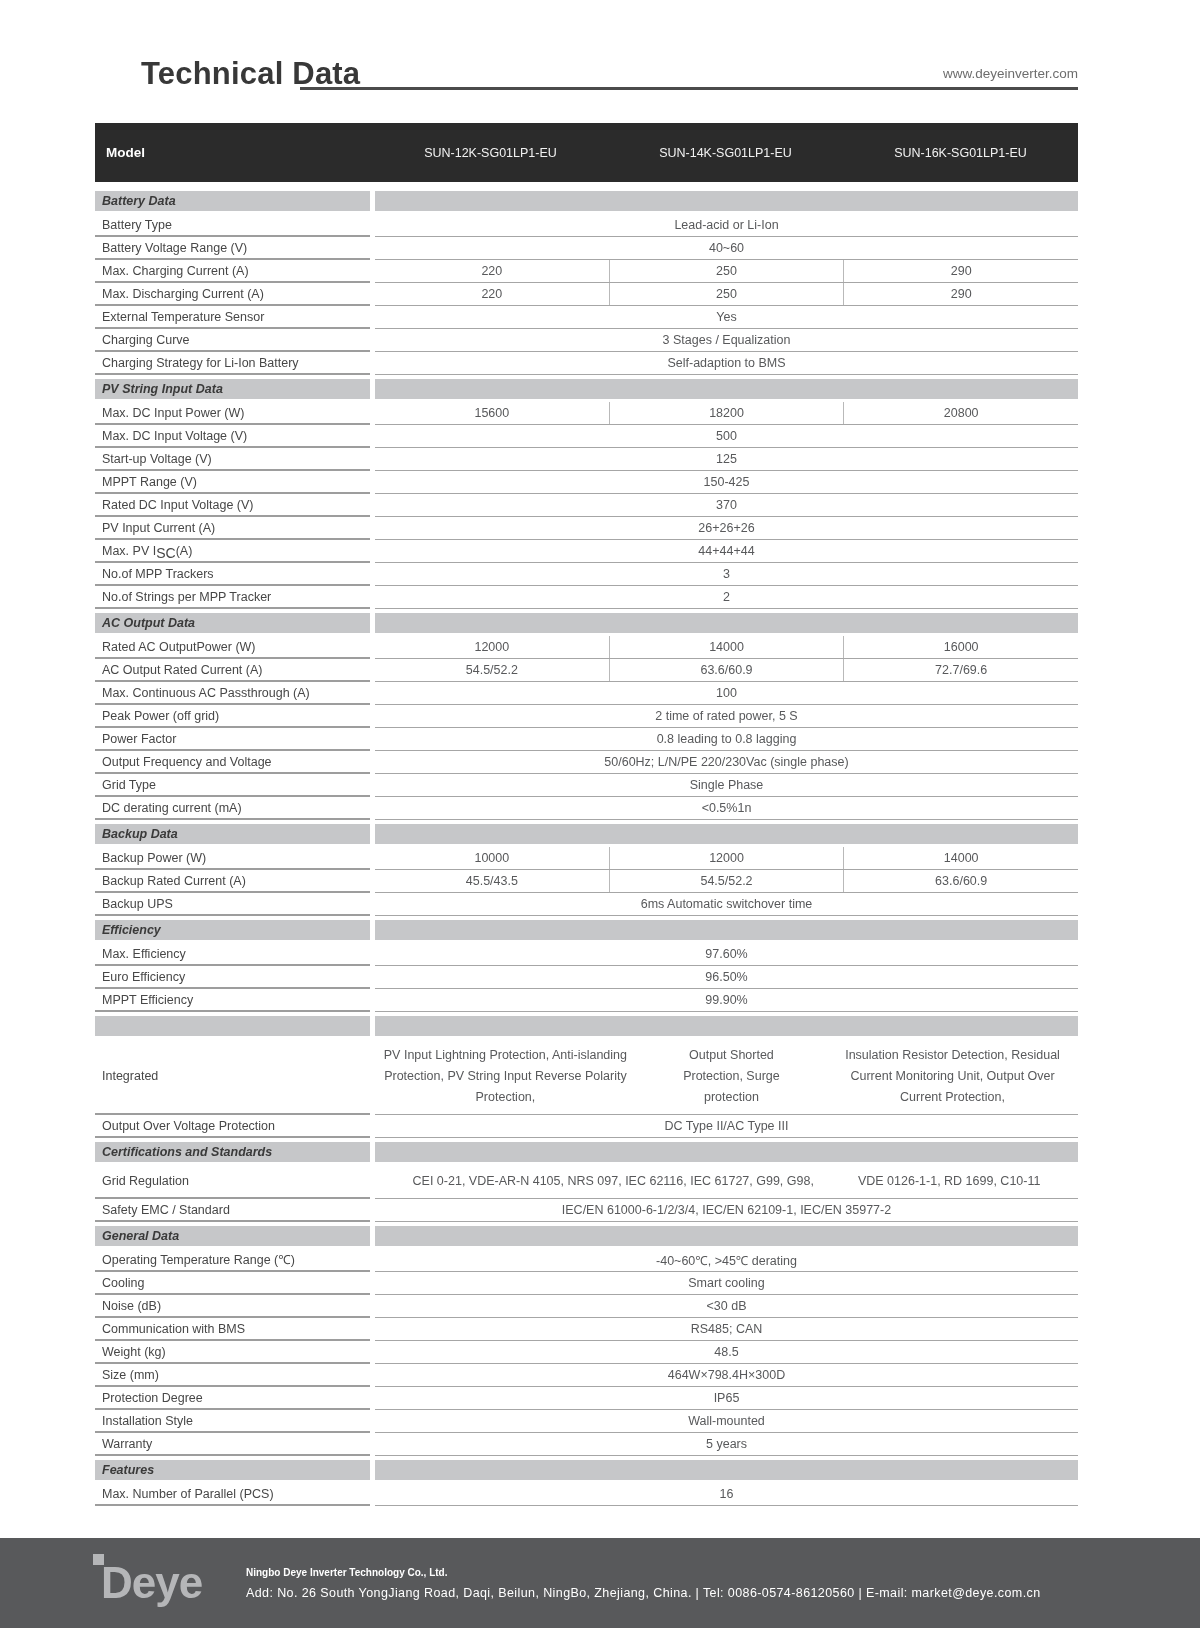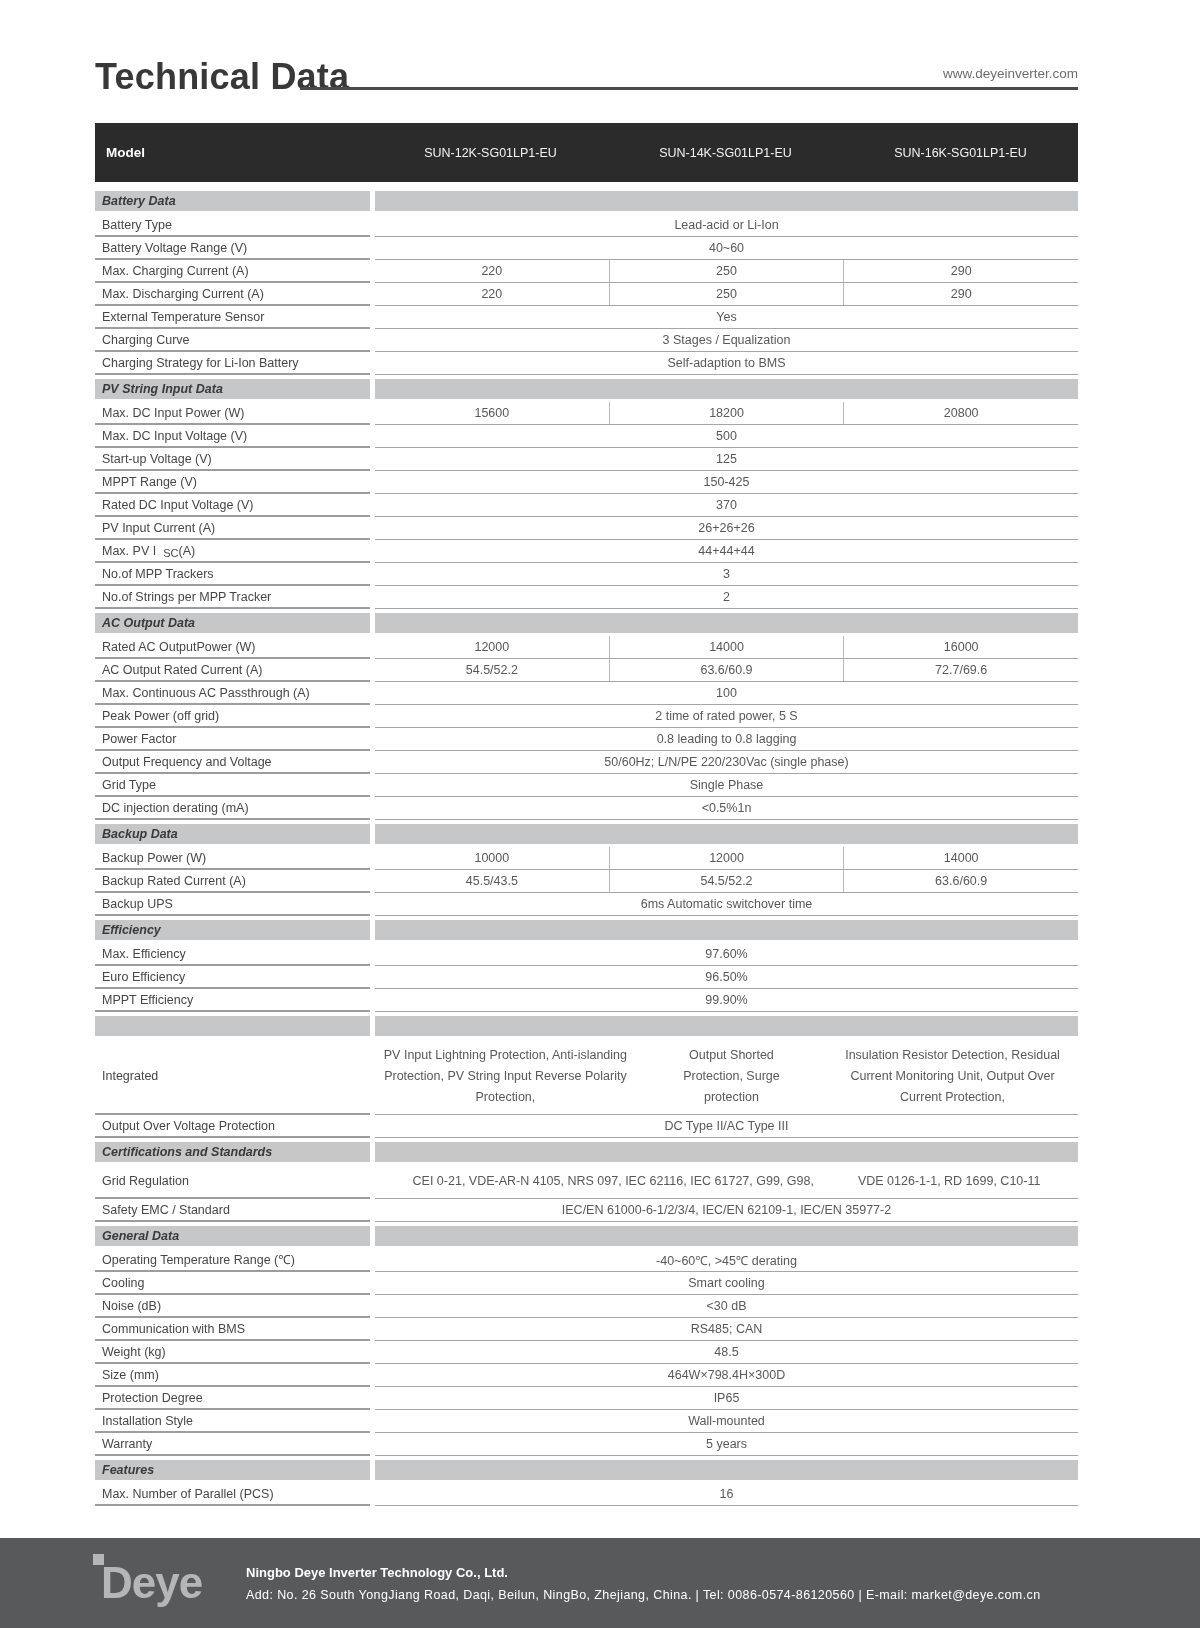--- a/index.html
+++ b/index.html
@@ -8,22 +8,23 @@
     width:1200px; height:1628px; position:relative;
     background:#ffffff;
     font-family:"Liberation Sans", sans-serif;
     color:#4a4a4a;
   }
   .content { position:relative; width:983px; margin-left:95px; }
 
   
   .page-header { position:relative; height:100px; padding-top:56px; }
   .page-header h1 {
-    display:inline-block; font-size:36px; font-weight:bold; color:#383838;
+    display:inline-block; font-size:31px; font-weight:bold; color:#383838;
     letter-spacing:0.2px;
+    margin-left:46px;
   }
   .title-rule {
     position:absolute; left:205px; right:0; top:87px;
     border-bottom:3px solid #4b4b4b;
   }
   .site-url {
     position:absolute; right:0; top:66px; font-size:13.5px; color:#6d6d6d;
   }
 
   
@@ -47,21 +48,21 @@
   }
   .sec-header .sh-gap { flex:0 0 5px; background:#ffffff; }
   .sec-header .sh-fill { flex:1 1 0; background:#c6c7c9; }
 
   .spec-row { display:flex; align-items:stretch; min-height:23px; }
   .spec-row .r-label {
     flex:0 0 275px; display:flex; align-items:center; padding-left:7px;
     font-size:12.5px; color:#474747; border-bottom:2px solid #9d9d9d;
     white-space:nowrap;
   }
-  .spec-row .r-label sub { font-size:11px; transform:translateY(2px);margin-left:7px; }
+  .spec-row .r-label sub { font-size:14px; transform:translateY(2px); }
   .spec-row .r-gap { flex:0 0 5px; }
   .spec-row .r-values {
     flex:1 1 0; display:flex; align-items:stretch;
     border-bottom:1.4px solid #a6a6a6;
   }
   .spec-row .v-cell {
     flex:1 1 0; display:flex; align-items:center; justify-content:center;
     font-size:12.5px; color:#58595b; text-align:center; padding:2px 4px;
   }
   .spec-row .v-cell.sep { border-right:1px solid #b9b9b9; }
@@ -76,21 +77,21 @@
   .logo {
     position:relative; margin-left:95px; width:115px; height:56px;
     color:#b5b6b8; font-weight:bold; font-size:44px; line-height:56px;
     letter-spacing:-1px;
   }
   .logo .logo-dot {
     position:absolute; left:-2px; top:-1px; width:11px; height:11px; background:#b5b6b8;
   }
   .logo .logo-text { position:absolute; left:6px; top:0;text-align:center; }
   .footer-text { margin-left:36px; }
-  .footer-company { font-size:13px; font-weight:bold; color:#ffffff; margin-bottom:8px; }
+  .footer-company { font-size:10px; font-weight:bold; color:#ffffff; margin-bottom:8px; }
   .footer-address { font-size:12.5px; color:#ffffff; letter-spacing:0.4px;text-align:center; }
 </style>
 </head>
 <body>
 
 <div class="content">
 
   <div class="page-header">
     <h1>Technical Data</h1>
     <div class="title-rule"></div>
@@ -285,21 +286,21 @@
         </div>
       </div>
       <div class="spec-row">
         <div class="r-label">Grid Type</div>
         <div class="r-gap"></div>
         <div class="r-values">
           <div class="v-cell">Single Phase</div>
         </div>
       </div>
       <div class="spec-row">
-        <div class="r-label">DC injection derating (mA)</div>
+        <div class="r-label">DC derating current (mA)</div>
         <div class="r-gap"></div>
         <div class="r-values">
           <div class="v-cell">&lt;0.5%1n</div>
         </div>
       </div>
       <div class="sec-header">
         <div class="sh-label">Backup Data</div>
         <div class="sh-gap"></div>
         <div class="sh-fill"></div>
       </div>

